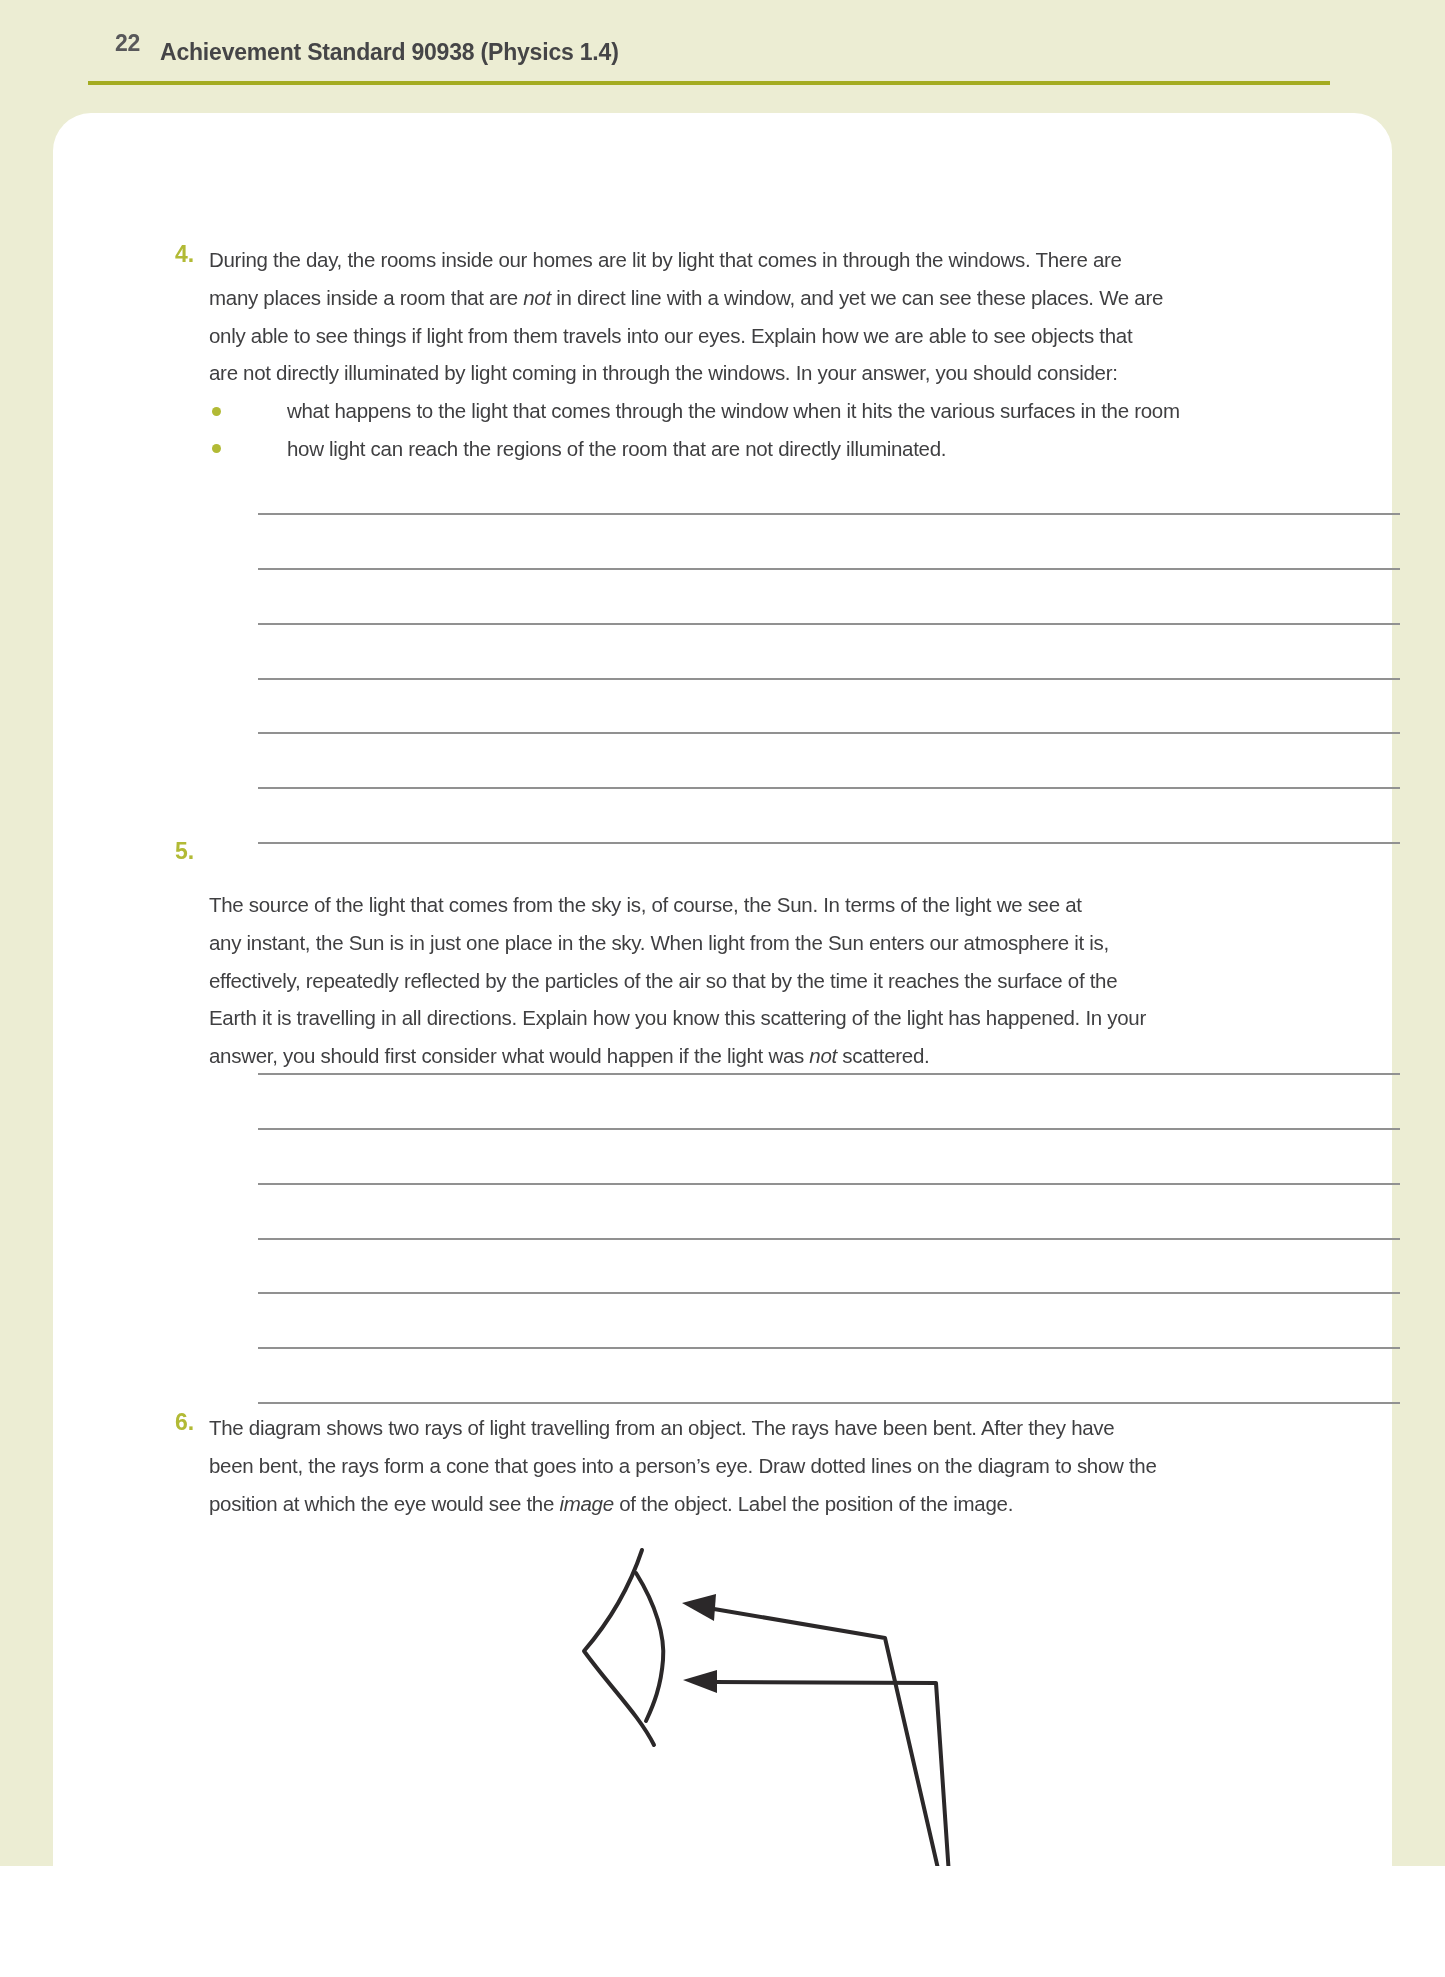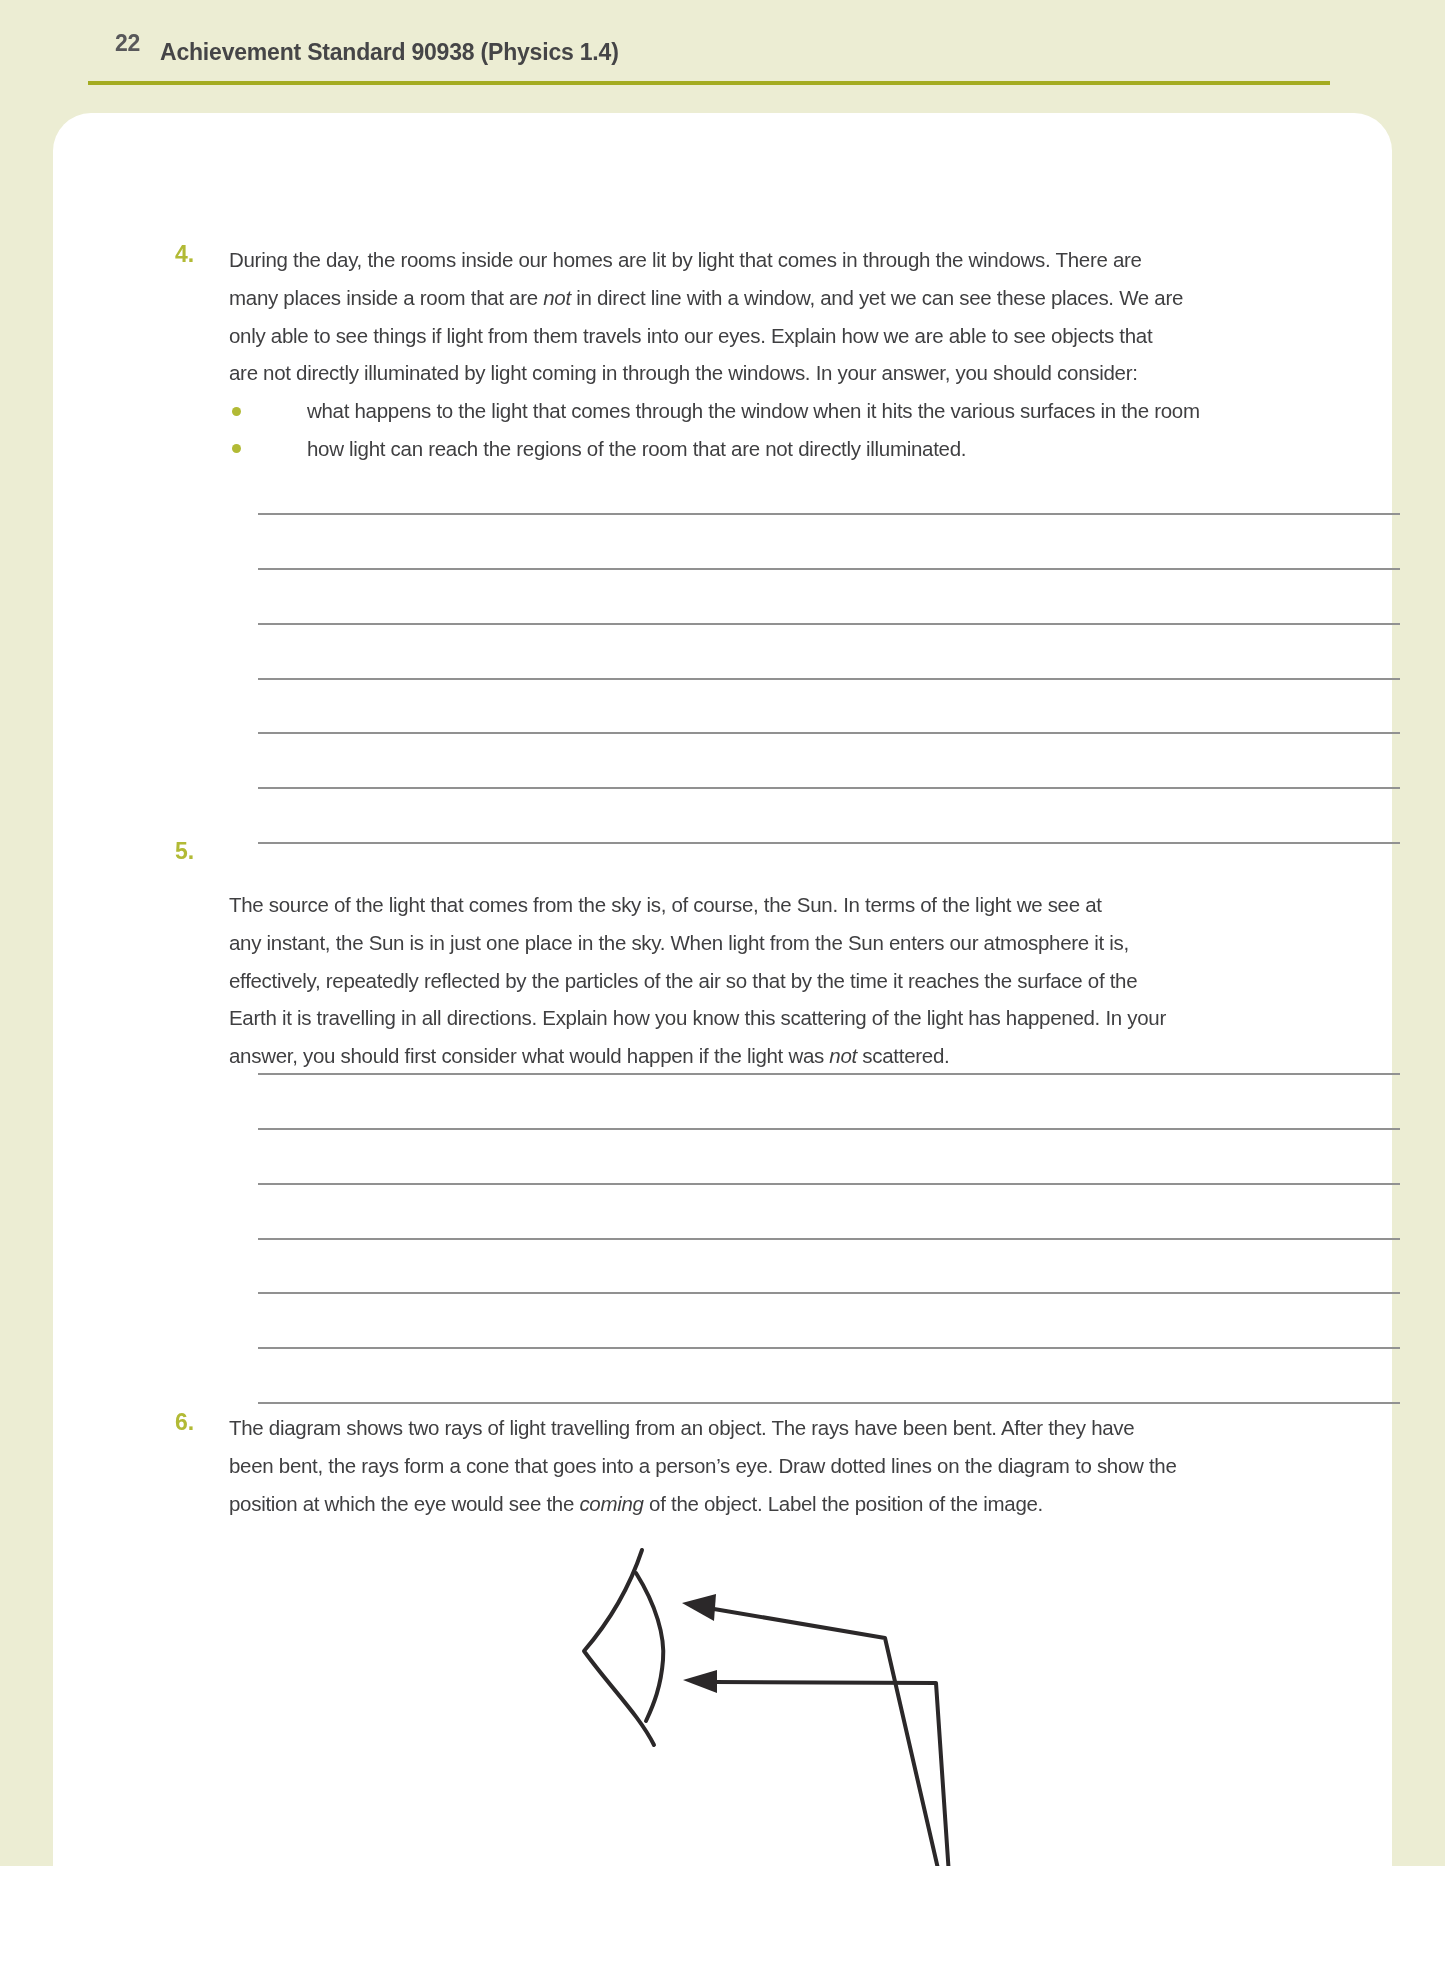--- a/index.html
+++ b/index.html
@@ -17,21 +17,21 @@
   }
   .abs{position:absolute;}
   
   .pagenum{left:115px; top:30px; font-size:23px; font-weight:bold; color:var(--page-number-ink); letter-spacing:-0.2px;}
   .ptitle{left:160px; top:39px; font-size:23px; font-weight:bold; color:var(--header-ink); letter-spacing:-0.2px;}
   .hrule{left:88px; top:81px; width:1242px; height:4px; background:var(--rule-olive);}
   
   .card{left:53px; top:113px; width:1339px; height:1799px; background:#ffffff; border-radius:38px;}
   
   .qnum{position:absolute; left:122px; font-size:23px; font-weight:bold; color:var(--accent-olive);}
-  .qtext{position:absolute; left:176px; font-size:20.5px; line-height:37.8px; letter-spacing:-0.3px; color:var(--body-ink);}
+  .qtext{position:absolute; left:156px; font-size:20.5px; line-height:37.8px; letter-spacing:-0.3px; color:var(--body-ink);}
   .tline{white-space:nowrap; height:37.8px;}
   .tline i{font-style:italic;}
   .bullet-row{display:flex; align-items:center; height:37.8px; padding-left:3px; white-space:nowrap;gap:40px;}
   .bullet-dot{width:9px; height:9px; border-radius:50%; background:var(--accent-olive); margin-right:26px; flex:0 0 auto;}
   
   .lines{position:absolute; left:205px; width:1142px;}
   .answer-line{height:52.85px; border-top:2px solid var(--answer-line);}
   
   .diagram{left:520px; top:1425px; width:420px; height:445px;}
   .stroke{fill:none; stroke:var(--stroke-ink); stroke-width:4; stroke-linecap:round; stroke-linejoin:round;}
@@ -91,21 +91,21 @@
         <div class="answer-line"></div>
         <div class="answer-line"></div>
         <div class="answer-line"></div>
         <div class="answer-line"></div>
       </div>
 
     <span class="qnum" style="top:1296px;">6.</span>
     <div class="qtext" style="top:1296px;">
       <div class="tline"><span>The diagram shows two rays of light travelling from an object. The rays have been bent. After they have</span><i></i><span></span></div>
       <div class="tline"><span>been bent, the rays form a cone that goes into a person’s eye. Draw dotted lines on the diagram to show the</span><i></i><span></span></div>
-      <div class="tline"><span>position at which the eye would see the </span><i>coming</i><span> of the object. Label the position of the image.</span></div>
+      <div class="tline"><span>position at which the eye would see the </span><i>image</i><span> of the object. Label the position of the image.</span></div>
     </div>
 
     <svg class="abs diagram" viewBox="520 1425 420 445" role="img">
 
       <path class="stroke" d="M 589 1437 C 577 1473 556 1509 531 1538 C 557 1574 586 1602 601 1632"></path>
 
       <path class="stroke" d="M 583 1460 C 603 1492 612 1523 610 1547 C 608 1573 601 1591 593 1608"></path>
 
       <polyline class="stroke" points="661,1496 832,1525 900,1821"></polyline>
       <polygon class="arrowhead" points="629,1490 663,1481 661,1508"></polygon>

